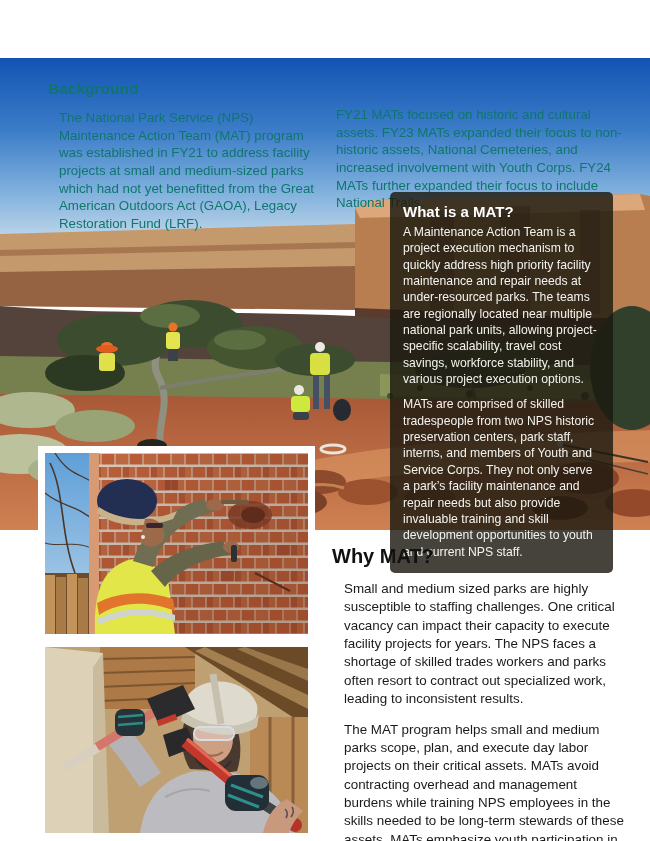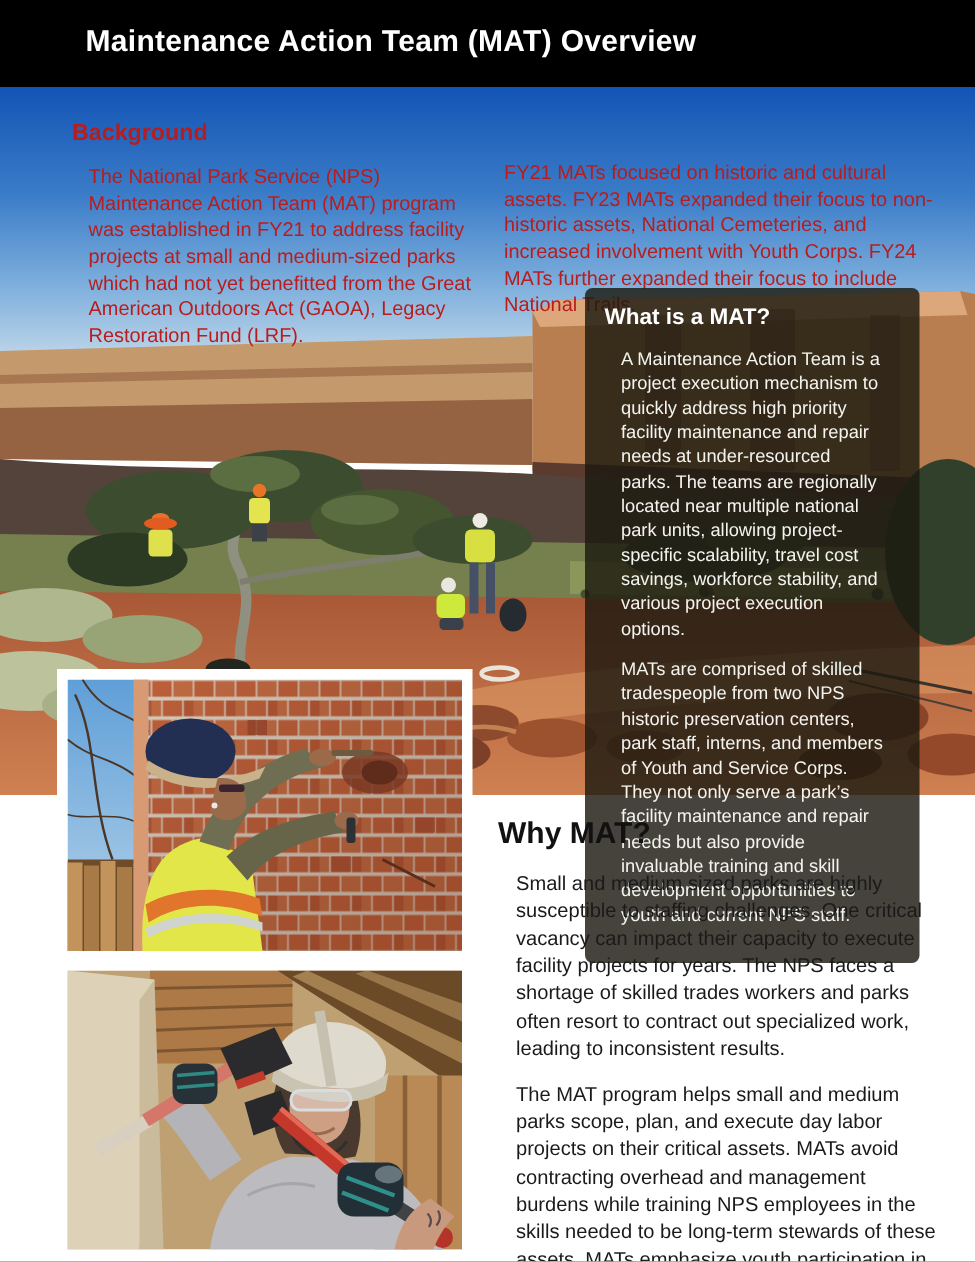--- a/index.html
+++ b/index.html
@@ -10,55 +10,52 @@
   }
   
   .header{position:absolute;left:0;top:0;width:650px;height:58px;background:#000;}
   .header h1{
     margin:0;position:absolute;left:57px;top:17px;
     font-size:20px;font-weight:bold;color:#fff;letter-spacing:.2px;
   }
   
   .canyon{position:absolute;left:0;top:58px;width:650px;height:472px;}
   
-  .sky-text{position:absolute;color:#b91c1c;}
+  .sky-text{position:absolute;color:#0f766e;}
   .bg-block{left:48px;top:80px;width:285px;}
   .fy-block{left:325px;top:95px;width:315px;}
   .sky-text h2{margin:0 0 4px 0;font-size:15.5px;font-weight:bold;}
   .sky-text p{margin:11px;font-size:13.3px;line-height:1.33;}
   
   .panel{
     position:absolute;left:390px;top:192px;width:223px;
     background:rgba(28,26,16,0.82);border-radius:5px;
     padding:11px 13px 13px 13px;box-sizing:border-box;color:#f4f4ef;
   }
   .panel h2{margin:0 0 4px 0;font-size:15px;font-weight:bold;color:#fff;}
-  .panel p{margin:11px;font-size:12.2px;line-height:1.34;}
+  .panel p{margin:0;font-size:12.2px;line-height:1.34;}
   .panel p + p{margin-top:9px;}
   
   .photo-frame{
     position:absolute;left:38px;top:446px;width:277px;height:195px;
     background:#fff;
   }
   .photo-frame svg{position:absolute;left:7px;top:7px;}
   .photo2{position:absolute;left:45px;top:647px;width:263px;height:186px;}
   
   .why-block{position:absolute;left:332px;top:545px;width:305px;color:#1a1a1a;}
   .why-block h2{margin:0 0 5px 0;font-size:20px;font-weight:bold;color:#111;}
   .why-block p{margin:12px;font-size:13.4px;line-height:1.37;}
   .why-block p + p{margin-top:10px;}
 </style>
 </head>
 <body>
 
 <div id="page">
 
-  <div class="header">
-    <h1>Maintenance Action Team (MAT) Overview</h1>
-  </div>
 
   <svg class="canyon" viewBox="0 0 650 472" preserveAspectRatio="none" role="img" aria-label="MAT crew members in high-visibility vests working on a trail above a red-rock canyon">
     <defs>
       <linearGradient id="sky" x1="0" y1="0" x2="0" y2="1">
         <stop offset="0" stop-color="#1254b4"></stop>
           <stop offset="0.35" stop-color="#3b7cc8"></stop>
         <stop offset="0.65" stop-color="#7fb0dd"></stop>
           <stop offset="1" stop-color="#dfe9ef"></stop>
       </linearGradient>
       <linearGradient id="dirt" x1="0" y1="0" x2="0" y2="1">

